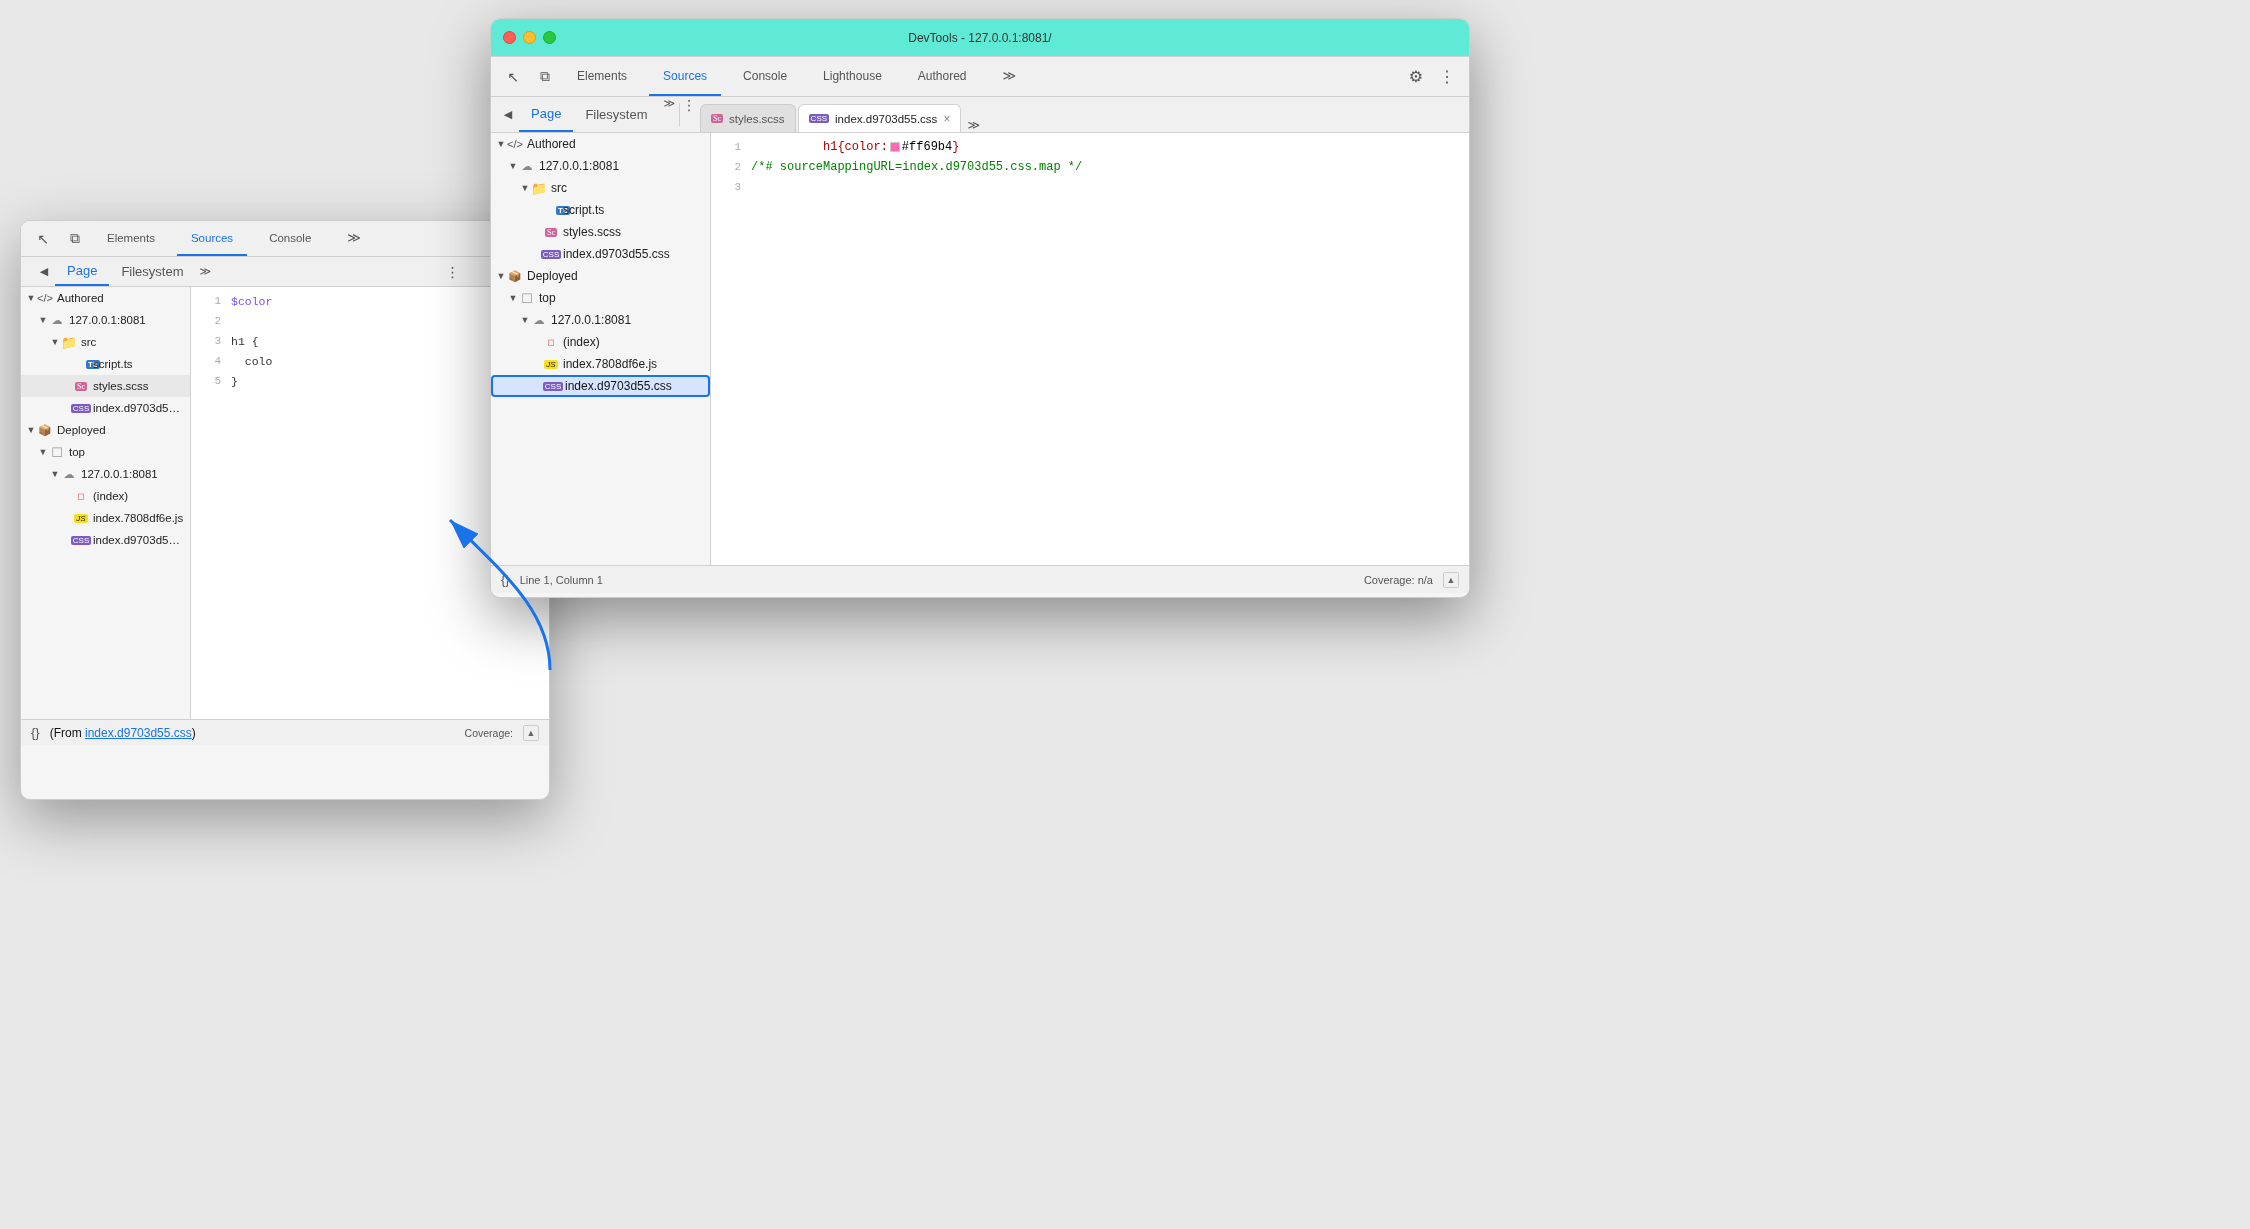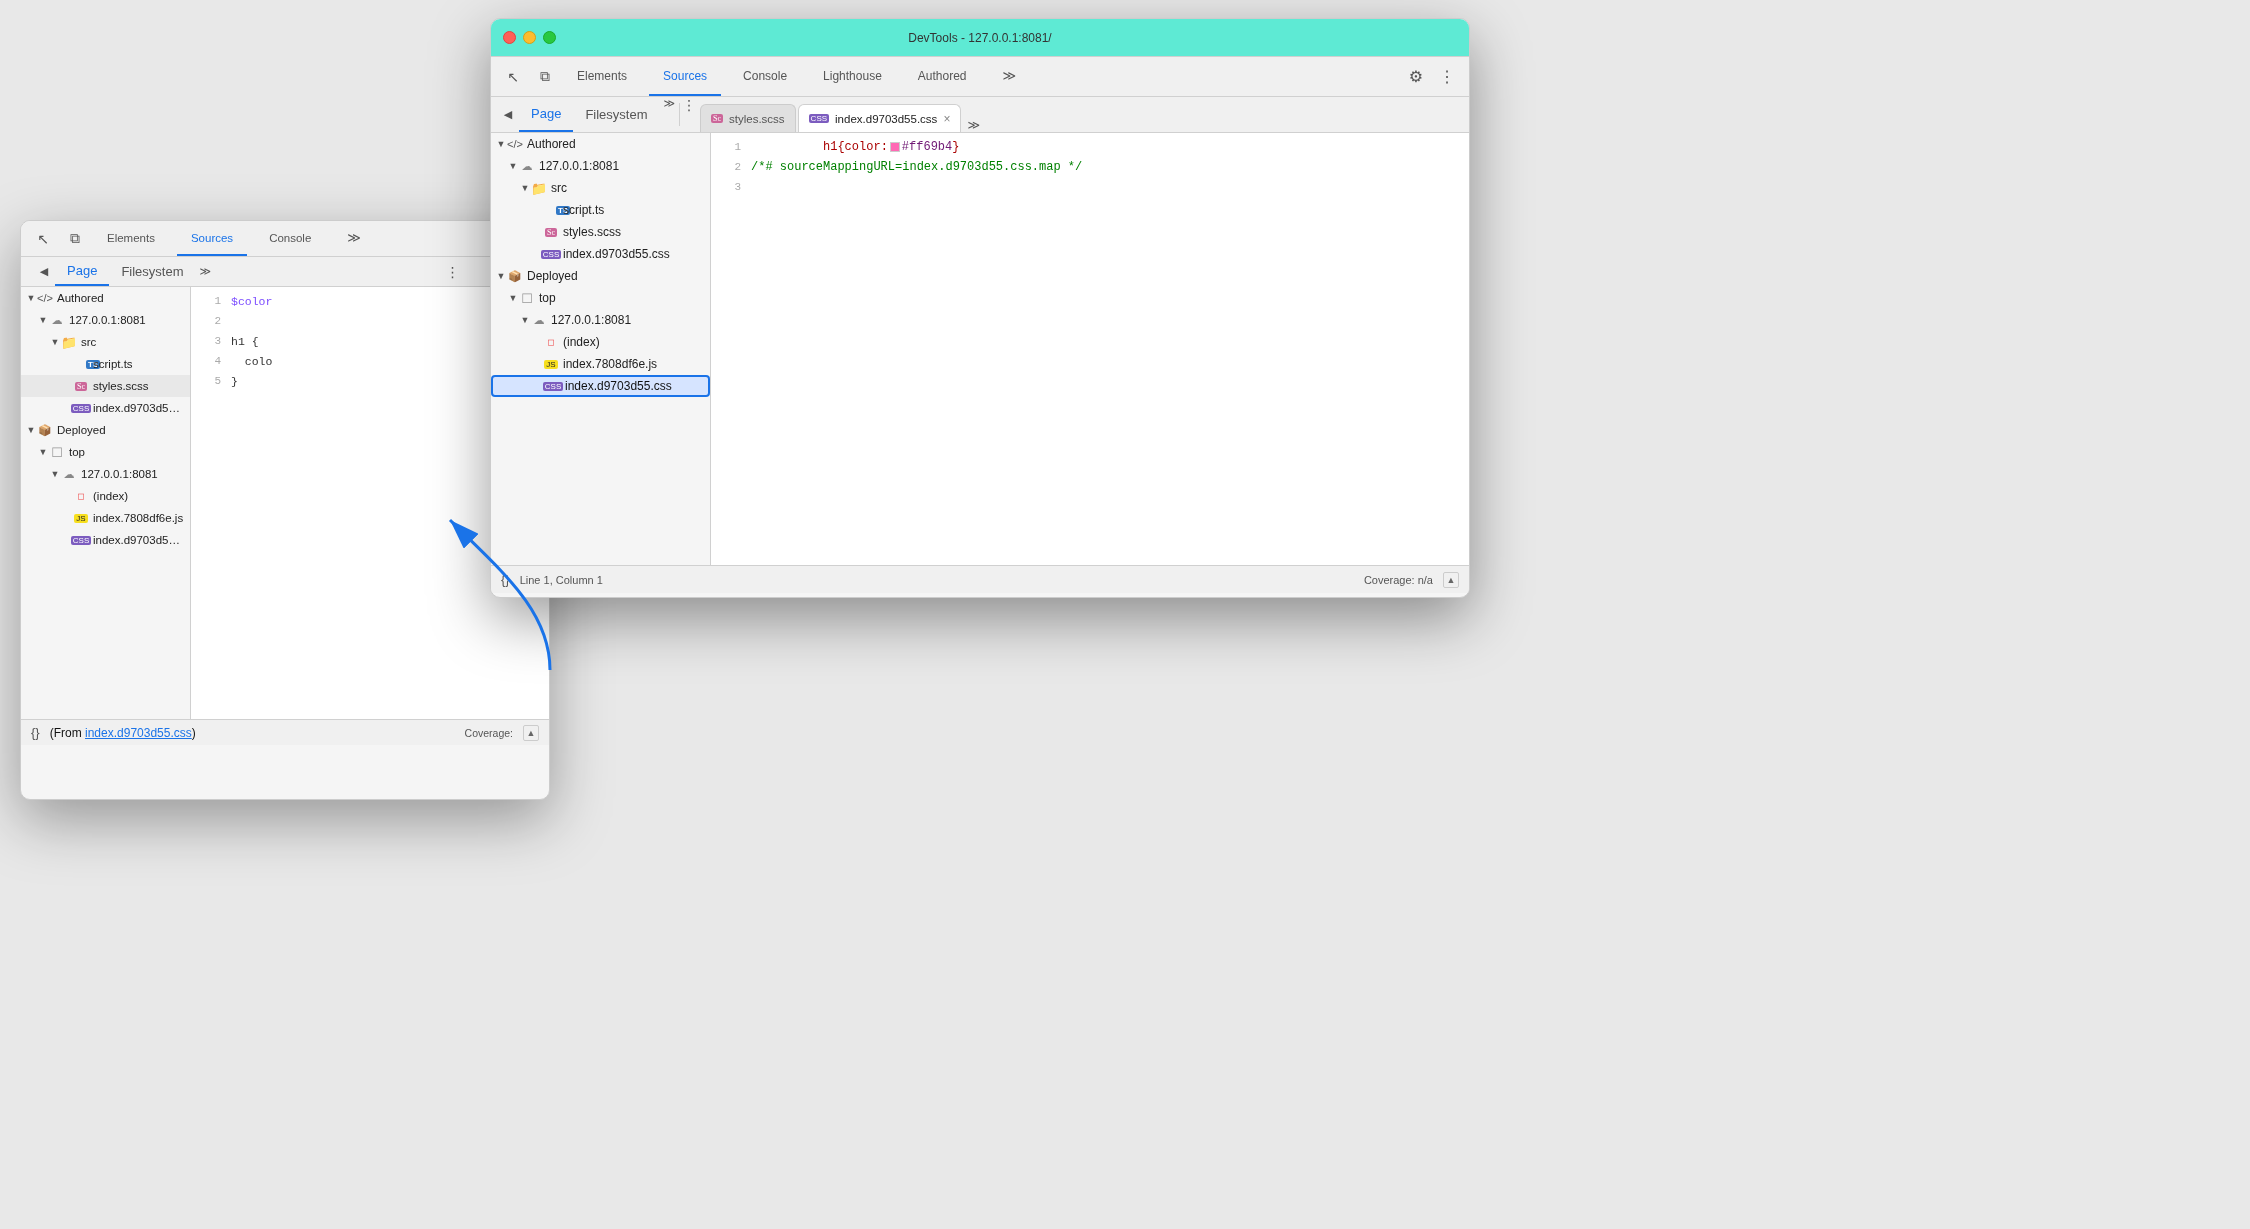--- a/index.html
+++ b/index.html
@@ -191,21 +191,21 @@
     .tree-icon { width: 16px; height: 16px; flex-shrink: 0; margin-right: 4px; display: inline-flex; align-items: center; justify-content: center; font-size: 11px; }
     .tree-label { font-size: 12px; color: #222; overflow: hidden; text-overflow: ellipsis; }
 
     
     .icon-ts { color: #3178c6; font-size: 9px; font-weight: bold; background: #3178c6; color: white; border-radius: 2px; padding: 0 2px; font-size: 8px; margin-left: 24px; }
     .icon-scss { background: #c69; color: white; border-radius: 2px; padding: 0 2px; font-size: 8px; font-family: Liberation Serif, serif; }
     .icon-css { background: #7c5cbf; color: white; border-radius: 2px; padding: 0 2px; font-size: 8px; }
     .icon-folder-src { color: #e8a000; font-size: 13px; }
     .icon-folder-empty { color: #999; font-size: 13px; }
     .icon-cloud { color: #888; font-size: 11px; }
-    .icon-js { background: #f7df1e; color: #222; border-radius: 2px; padding: 0 2px; font-size: 8px; }
+    .icon-js { background: #f7df1e; color: #222; border-radius: 2px; padding: 0 2px; font-size: 8px; font-style: italic; }
     .icon-box { color: #5b8def; font-size: 11px; }
 
     
     .code-pane {
       flex: 1;
       background: white;
       overflow: auto;
       font-family: 'Courier New', monospace;
       font-size: 12px;
       padding: 4px 0;
@@ -628,21 +628,21 @@
           </span>
         <span class="tree-label" style="color:#111;font-weight:500;">index.d9703d55.css</span>
       </div>
     </div>
 
     <div class="code-pane">
 
       <div class="code-line">
         <span class="code-ln">1</span>
         <span class="code-text">
-          <span style="color:#a00;">h1{color:</span><span class="code-color-swatch"></span><span style="color:#701a75;">#ff69b4</span><span style="color:#a00;">}</span>
+          <span style="color:#a00;">h1{color:</span><span class="code-color-swatch"></span><span style="color:#000000;">#ff69b4</span><span style="color:#a00;">}</span>
         </span>
       </div>
 
       <div class="code-line">
         <span class="code-ln">2</span>
         <span class="code-text code-comment">/*# sourceMappingURL=index.d9703d55.css.map */</span>
       </div>
 
       <div class="code-line">
         <span class="code-ln">3</span>

